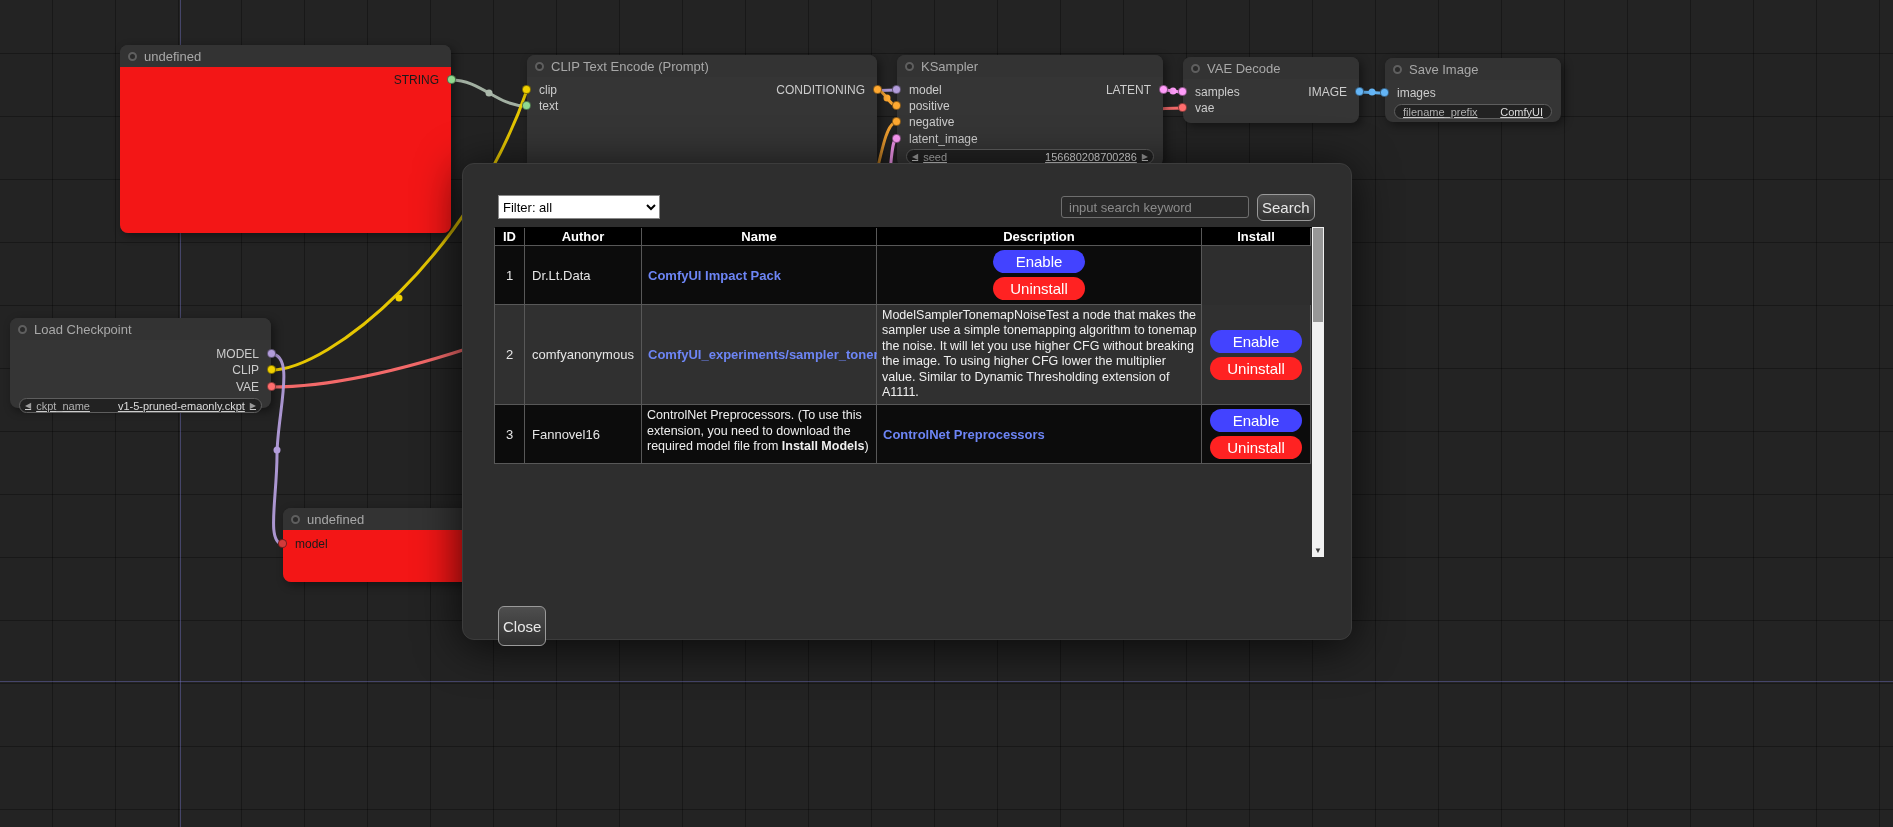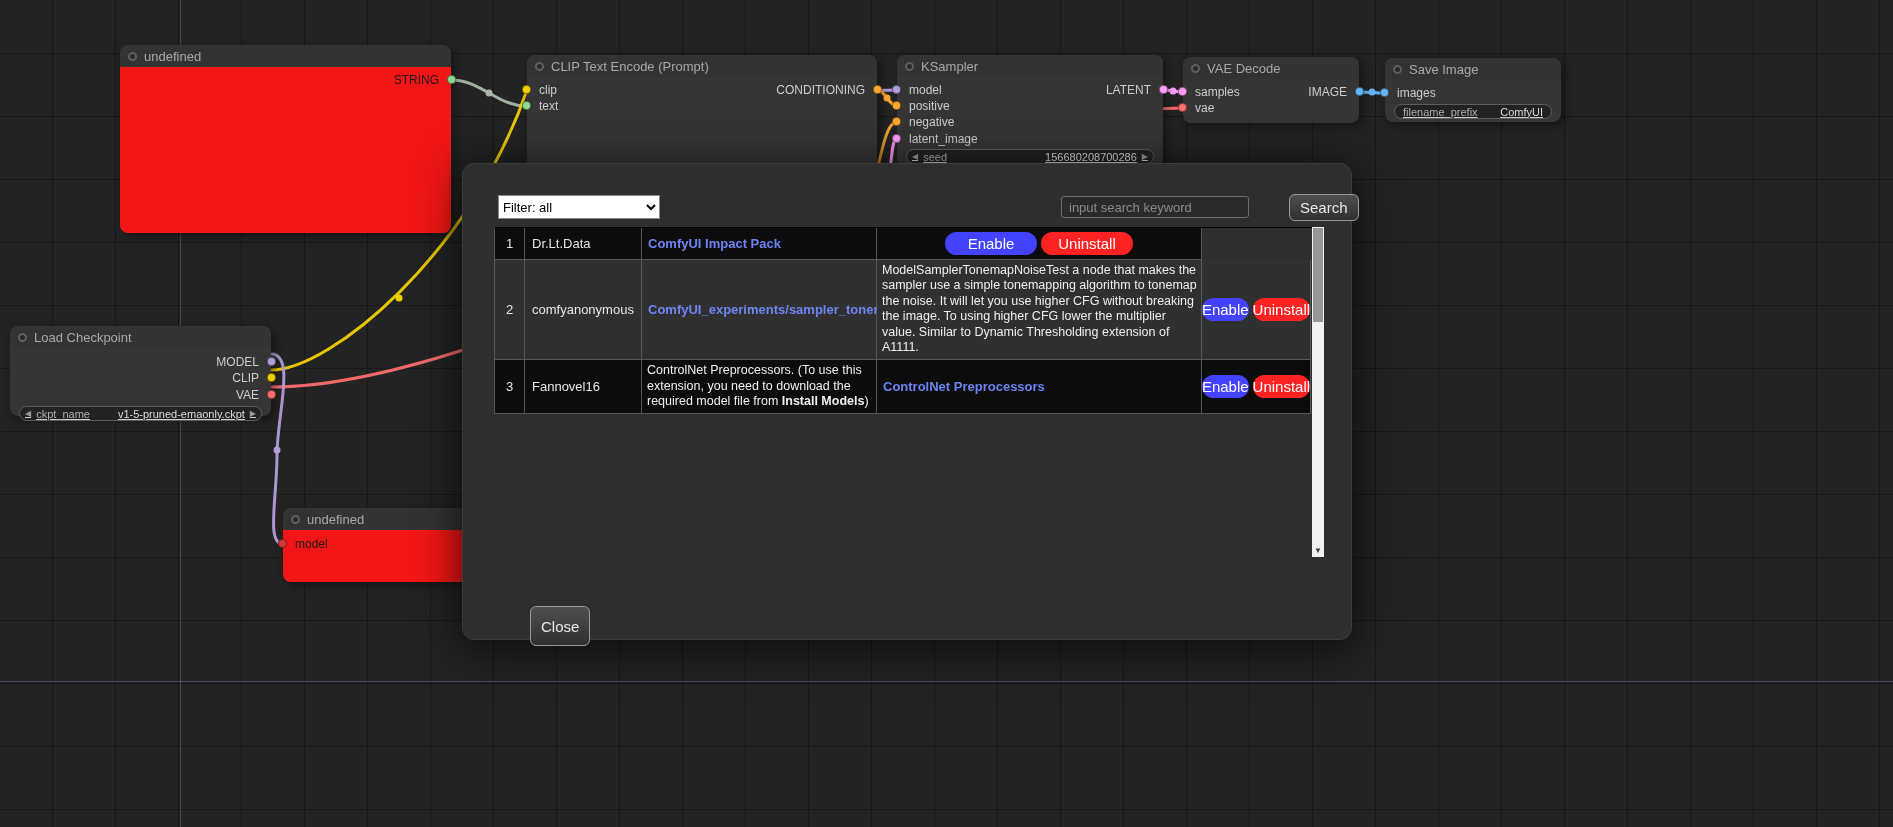--- a/index.html
+++ b/index.html
@@ -54,37 +54,37 @@
 
   
   .modal{position:absolute;left:462px;top:163px;width:890px;height:477px;background:var(--modal-bg);
     border:1px solid #3c3c3c;border-radius:12px;z-index:10;box-shadow:0 6px 45px rgba(0,0,0,.75);}
   .filter-select{position:absolute;left:35px;top:31px;width:162px;height:24px;font-size:13px;
     background:#fff;color:#000;border:1px solid #888;border-radius:0;}
   .search-input{position:absolute;left:598px;top:32px;width:188px;height:22px;background:#2a2a2a;
     border:1px solid #6e6e6e;border-radius:3px;color:#ccc;font-size:13px;padding:0 7px;}
   .search-input::placeholder{color:#8b8b8b;}
   .btn-gray{background:linear-gradient(#4e4e4e,#303030);border:1px solid #9a9a9a;border-radius:6px;
-    color:#e8e8e8;font-size:15px;padding:2px 10px;cursor:pointer;font-family:inherit;margin-left:32px;}
+    color:#e8e8e8;font-size:15px;padding:2px 4px;cursor:pointer;font-family:inherit;}
   .search-btn{position:absolute;left:794px;top:30px;height:27px;}
   .close-btn{position:absolute;left:35px;top:442px;height:40px;}
   .tablewrap{position:absolute;left:31px;top:63px;width:818px;border-left:1px solid #585858;border-top:1px solid #000;}
   .thead,.trow{display:grid;grid-template-columns:30px 117px 235px 325px 109px;}
   .th{background:#000;color:#fff;font-weight:bold;font-size:13px;text-align:center;
     border-right:1px solid #585858;border-bottom:1px solid #585858;padding:1px 0;}
   .td{border-right:1px solid #585858;border-bottom:1px solid #585858;color:#e6e6e6;font-size:13px;
     display:flex;align-items:center;}
   .trow.odd .td{background:#0c0c0c;}
   .trow.even .td{background:#303030;}
   .td-id{justify-content:center;}
   .td-author{padding-left:7px;}
   .td-name{padding-left:6px;}
   .ext-link{color:var(--link-blue);font-weight:bold;cursor:pointer;text-decoration:none;}
   .td-desc{display:block;font-size:12.5px;line-height:1.23;padding:3px 4px 4px 5px;color:#efefef;}
-  .td-install{flex-direction:row;justify-content:center;gap:4px;padding:4px 0;}
+  .td-install{flex-direction:column;justify-content:center;gap:4px;padding:4px 0;}
   .btn-enable,.btn-uninstall{width:92px;height:23px;border:none;border-radius:12px;color:#fff;
     font-size:15px;cursor:pointer;font-family:inherit;line-height:1;}
   .btn-enable{background:var(--enable-blue);}
   .btn-uninstall{background:var(--uninstall-red);}
   .scrollbar{position:absolute;left:849px;top:63px;width:12px;height:330px;background:#f1f1f1;}
   .sb-thumb{position:absolute;left:1px;top:1px;width:10px;height:94px;background:#979797;}
   .sb-btn{position:absolute;left:0;bottom:0;width:12px;height:13px;background:#f1f1f1;color:#3a3a3a;
     font-size:8px;display:flex;align-items:center;justify-content:center;cursor:pointer;}
 </style>
 </head>
@@ -204,21 +204,21 @@
     <div class="slot in" style="top:28px">
       <span class="dot c-image"></span>
       <span class="slot-label">images</span>
     </div>
     <div class="widget text" style="top:46px">
       <span class="w-label">filename_prefix</span>
       <span class="w-value">ComfyUI</span>
     </div>
   </div>
 
-  <div class="node" style="left:10px;top:326px;width:261px;height:90px">
+  <div class="node" style="left:10px;top:318px;width:261px;height:90px">
     <div class="node-header">
       <span class="collapse-dot"></span>
       <span class="node-title">Load Checkpoint</span>
     </div>
     <div class="slot out" style="top:29px">
       <span class="slot-label">MODEL</span>
       <span class="dot c-model"></span>
     </div>
     <div class="slot out" style="top:45px">
       <span class="slot-label">CLIP</span>
@@ -249,20 +249,27 @@
   </div>
 
   <div class="modal">
     <select class="filter-select">
       <option>Filter: all</option>
     </select>
     <input class="search-input" placeholder="input search keyword" style="">
     <button class="btn-gray search-btn">Search</button>
 
     <div class="tablewrap">
+      <div class="thead">
+        <div class="th">ID</div>
+        <div class="th">Author</div>
+        <div class="th">Name</div>
+        <div class="th">Description</div>
+        <div class="th">Install</div>
+      </div>
 
       <div class="trow odd">
         <div class="td td-id">1</div>
         <div class="td td-author">Dr.Lt.Data</div>
         <div class="td td-name">
           <a class="ext-link">ComfyUI Impact Pack</a>
         </div>
         <div class="td td-install">
           <button class="btn-enable">Enable</button>
           <button class="btn-uninstall">Uninstall</button>

